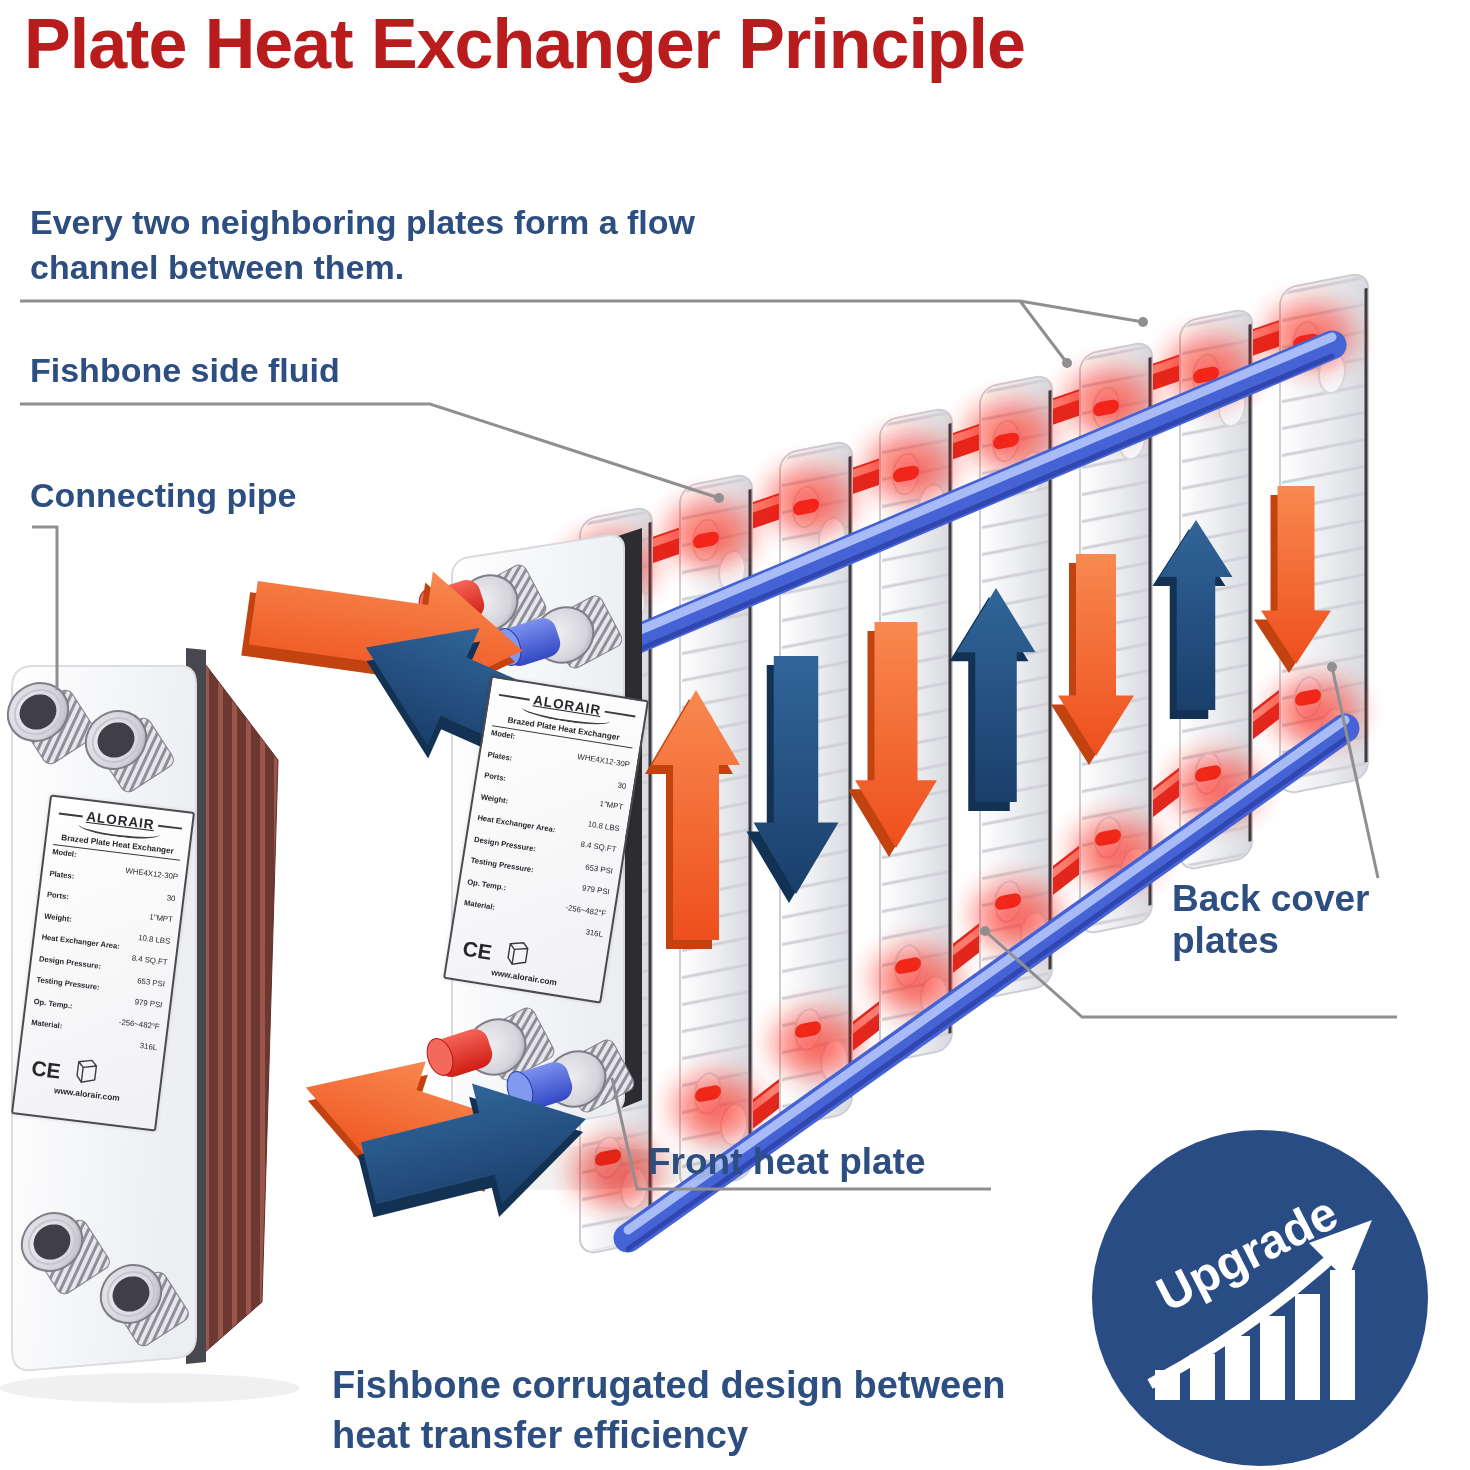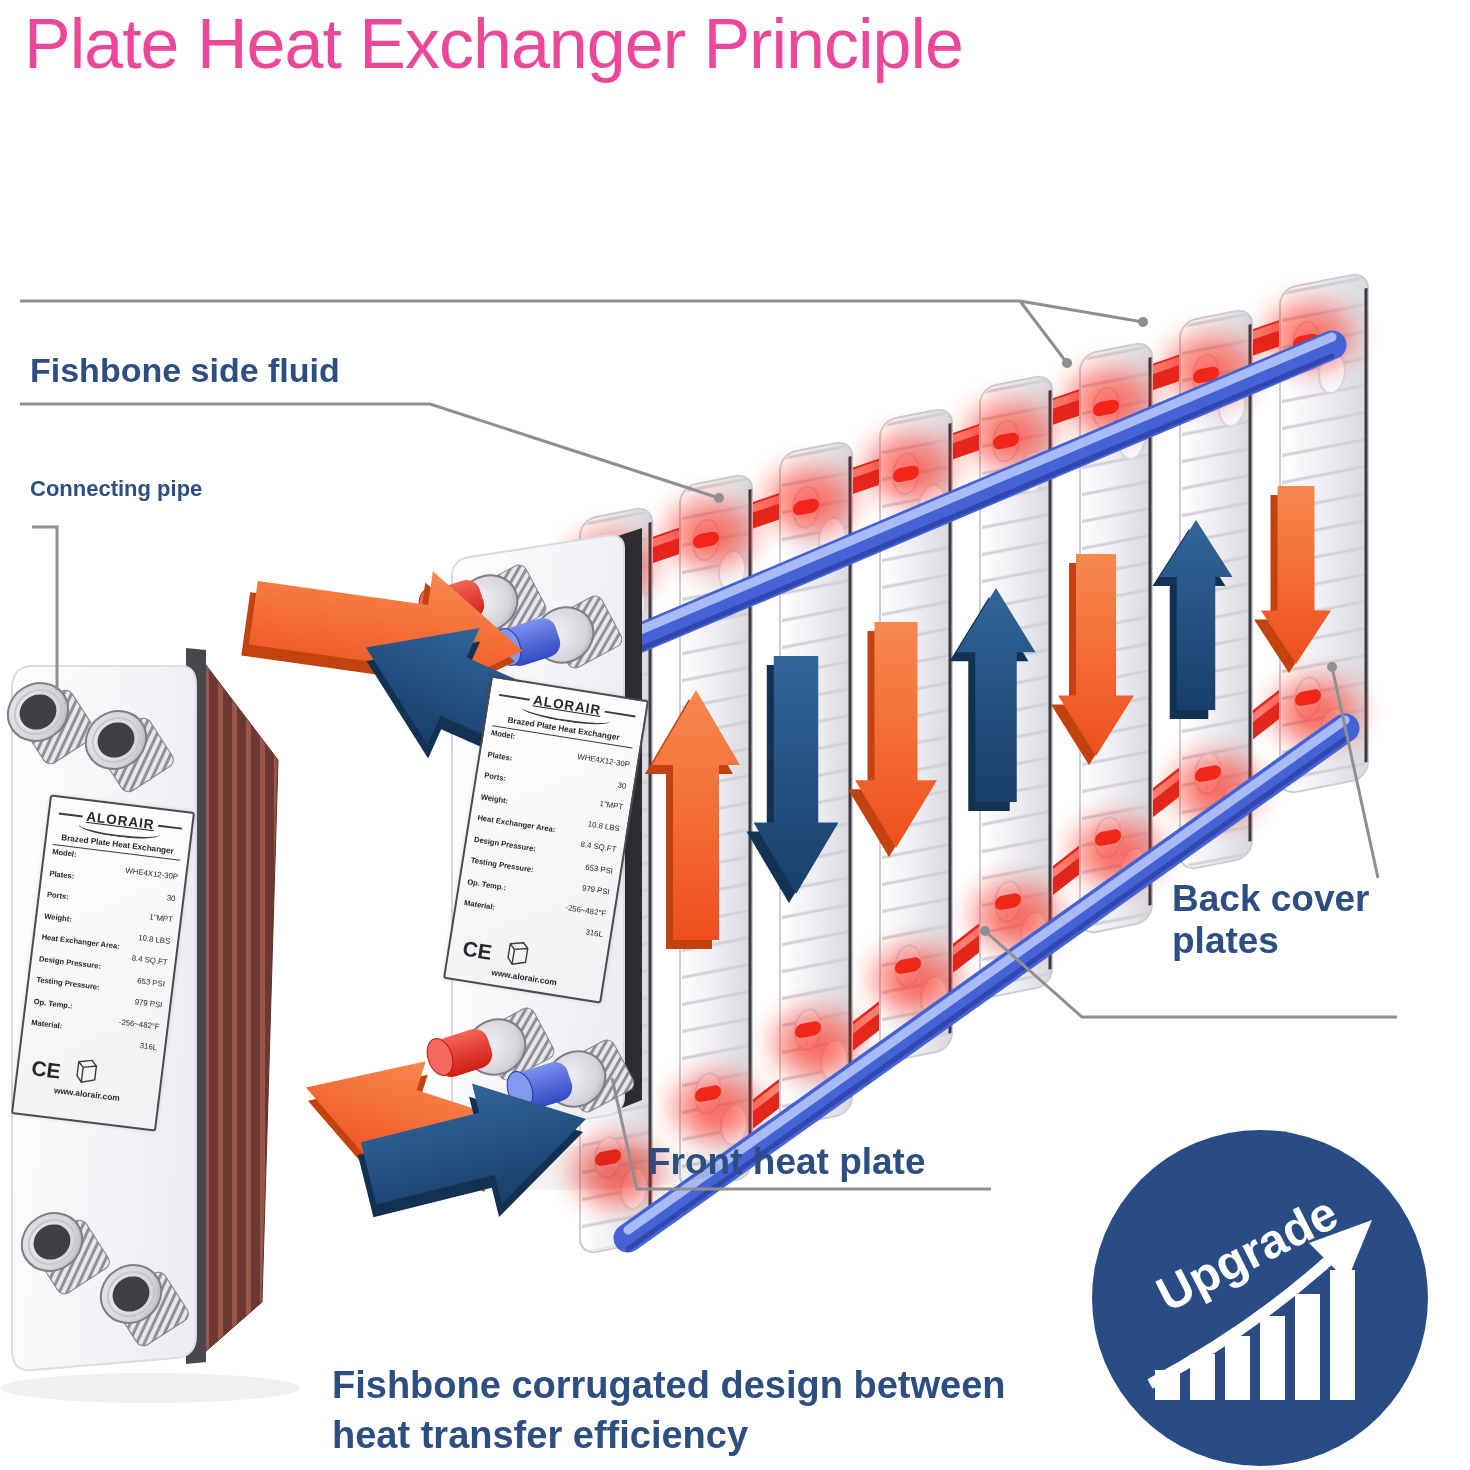--- a/index.html
+++ b/index.html
@@ -1,24 +1,24 @@
 <!DOCTYPE html>
 <html><head>
 <meta charset="utf-8">
 <style>
   html,body{margin:0;padding:0;background:#ffffff;}
   #canvas{position:relative;width:1470px;height:1470px;background:#ffffff;overflow:hidden;
           font-family:"Liberation Sans", sans-serif;}
   #scene{position:absolute;left:0;top:0;}
-  .page-title{position:absolute;left:24px;top:4px;font-size:70px;font-weight:400;
-              letter-spacing:-1px;color:#ec4899;}
+  .page-title{position:absolute;left:24px;top:4px;font-size:70px;font-weight:700;
+              letter-spacing:-1px;color:#b91c1c;}
   .ann{position:absolute;color:#2d4e80;font-weight:700;}
   .ann-flow{left:30px;top:200px;font-size:34px;width:790px;line-height:1.33;}
   .ann-secondary{left:30px;top:351px;font-size:34px;}
-  .ann-connecting{left:30px;top:476px;font-size:22px;}
+  .ann-connecting{left:30px;top:476px;font-size:34px;}
   .ann-back{left:1172px;top:878px;font-size:37px;}
   .ann-primary{left:1080px;top:967px;font-size:37px;}
   .ann-front{left:648px;top:1141px;font-size:37px;}
   .ann-fishbone{left:332px;top:1360px;font-size:38px;width:680px;line-height:1.32;}
   .badge-label{position:absolute;left:1102px;top:1226px;width:290px;text-align:center;
                font-size:48px;font-weight:700;color:#ffffff;transform:rotate(-27deg);}
   
   .sl{position:absolute;background:linear-gradient(150deg,#ffffff,#f1f1f4);
       border:2px solid #4a4a4f;border-radius:3px;padding:8px 7px 5px;box-sizing:border-box;
       color:#26262b;box-shadow:0 0 4px rgba(0,0,0,.12);}
@@ -372,20 +372,21 @@
         <rect x="1260" y="1316" width="25" height="84"></rect>
         <rect x="1295" y="1294" width="25" height="106"></rect>
         <rect x="1330" y="1270" width="25" height="130"></rect>
       </g>
       <path d="M1150,1384 C1210,1352 1280,1306 1340,1250" stroke="#ffffff" stroke-width="11" fill="none"></path>
       <polygon points="1372,1220 1309,1243 1347,1281" fill="#ffffff"></polygon>
     </g>
   </svg>
 
   <div class="page-title">Plate Heat Exchanger Principle</div>
+  <div class="ann ann-flow">Every two neighboring plates form a flow channel between them.</div>
   <div class="ann ann-secondary">Fishbone side fluid</div>
   <div class="ann ann-connecting">Connecting pipe</div>
   <div class="ann ann-back">Back cover plates</div>
   <div class="ann ann-front">Front heat plate</div>
   <div class="ann ann-fishbone">Fishbone corrugated design between heat transfer efficiency</div>
   <div class="badge-label">Upgrade</div>
 
   <div class="sl sl-left">
     <div class="brand-row">
       <span class="dash"></span>

